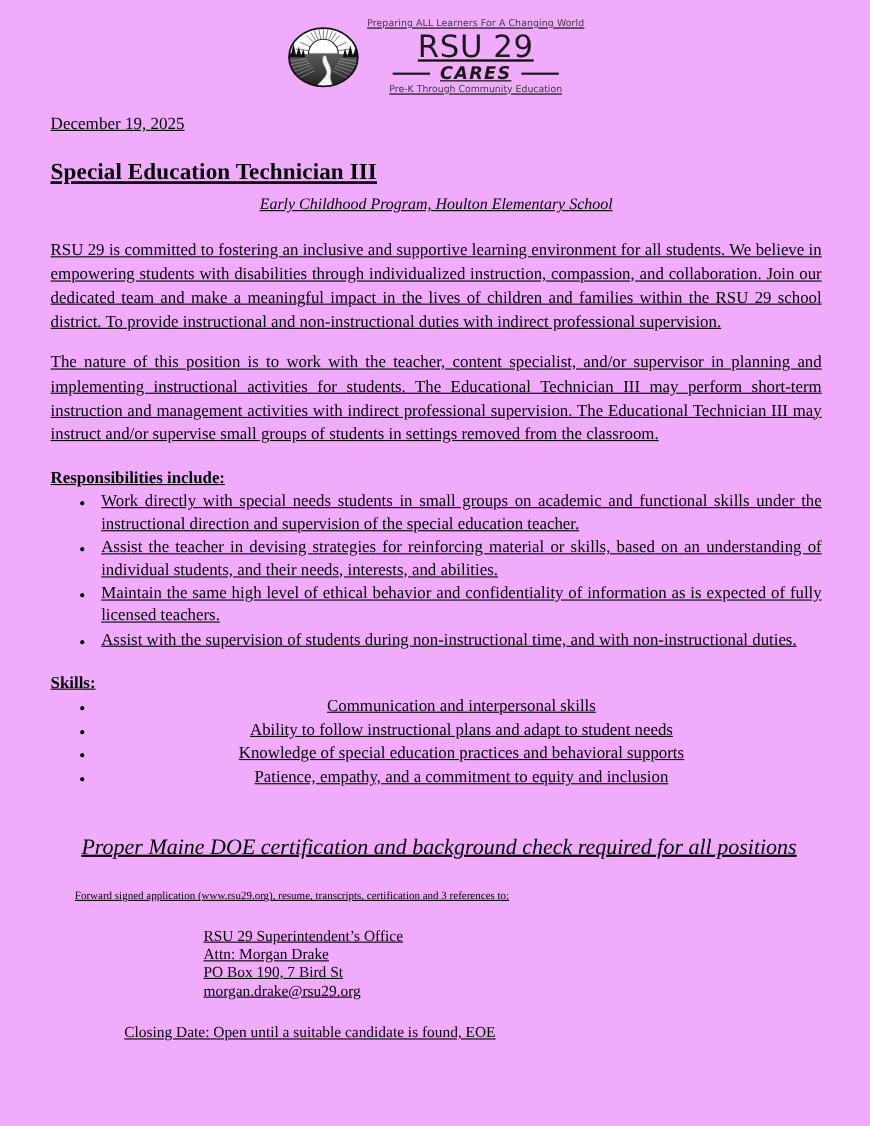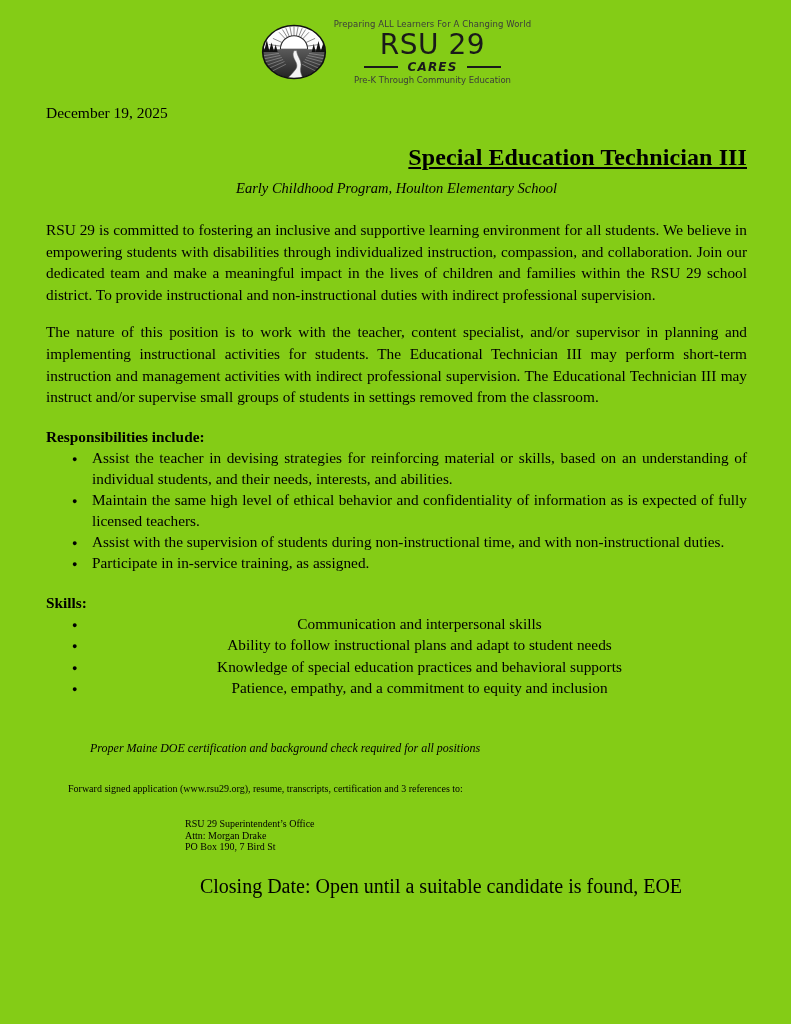--- a/index.html
+++ b/index.html
@@ -12,22 +12,23 @@
     height: 1024px;
     font-family: "Liberation Serif", serif;
     color: #000000;
     position: relative;
     overflow: hidden;
   }
   .page {
     width: 791px;
     height: 1024px;
     position: relative;
-    background: #84cc16;
+    background: #f0abfc;
     box-sizing: border-box;
+    text-decoration: underline;
   }
 
   
   .letterhead {
     display: flex;
     align-items: center;
     justify-content: center;
     gap: 6px;
     padding-top: 18px;
     height: 86px;
@@ -68,43 +69,43 @@
   }
   .brand-rule {
     width: 34px;
     height: 2px;
     background: #1a1a1a;
   }
   .brand-cares {
     font-family: "DejaVu Sans", sans-serif;
     font-style: italic;
     font-weight: 700;
-    font-size: 12px;
+    font-size: 16px;
     letter-spacing: 1.2px;
     color: #1a1a1a;
   }
   .brand-tagline-bottom {
     font-family: "DejaVu Sans", sans-serif;
     font-size: 8.5px;
     color: #3b3b3b;
     margin-top: 3px;
   }
 
   
   .doc-body {
     padding: 0 44px 0 46px;
     box-sizing: border-box;
   }
   .date-line {
     font-size: 15.5px;
     margin-top: 18px;
   }
   .job-title {
-    text-align: right;
-    font-size: 24px;
+    text-align: left;
+    font-size: 21px;
     font-weight: bold;
     text-decoration: underline;
     margin-top: 22px;
     letter-spacing: 0.1px;
   }
   .job-subtitle {
     text-align: center;
     font-size: 14.5px;
     font-style: italic;
     margin-top: 9px;
@@ -143,41 +144,40 @@
     line-height: 22px;
   }
   ul.bullets.justified li {
     text-align: justify;
   }
   ul.bullets.plain li {
     text-align: center;
   }
 
   .cert-note {
-    font-size: 12px;
+    font-size: 20px;
     font-style: italic;
     margin-top: 42px;
-    margin-left: 44px;
+    margin-left: 28px;
   }
   .forward-line {
     font-size: 10px;
     margin-top: 27px;
     margin-left: 22px;
   }
   .address-block {
     margin-top: 24px;
     margin-left: 139px;
-    font-size: 10px;
+    font-size: 14px;
     line-height: 1.18;
   }
   .closing-line {
     margin-top: 22px;
-    margin-left: 89px;
-    font-size: 20px;
-    text-align: center;
+    margin-left: 67px;
+    font-size: 14px;
   }
 </style>
 </head>
 <body>
 
 <div class="page">
 
   <div class="letterhead">
 
     <svg class="logo-mark" viewBox="0 0 100 88">
@@ -268,40 +268,41 @@
     <div class="date-line">December 19, 2025</div>
 
     <div class="job-title">Special Education Technician III</div>
     <div class="job-subtitle">Early Childhood Program, Houlton Elementary School</div>
 
     <p class="para">RSU 29 is committed to fostering an inclusive and supportive learning environment for all students. We believe in empowering students with disabilities through individualized instruction, compassion, and collaboration. Join our dedicated team and make a meaningful impact in the lives of children and families within the RSU 29 school district. To provide instructional and non-instructional duties with indirect professional supervision.</p>
     <p class="para tight">The nature of this position is to work with the teacher, content specialist, and/or supervisor in planning and implementing instructional activities for students. The Educational Technician III may perform short-term instruction and management activities with indirect professional supervision. The Educational Technician III may instruct and/or supervise small groups of students in settings removed from the classroom.</p>
 
     <div class="section-head">Responsibilities include:</div>
     <ul class="bullets justified">
+      <li>Work directly with special needs students in small groups on academic and functional skills under the instructional direction and supervision of the special education teacher.</li>
       <li>Assist the teacher in devising strategies for reinforcing material or skills, based on  an understanding of individual students, and their needs, interests, and abilities.</li>
       <li>Maintain the same high level of ethical behavior and confidentiality of information as is expected of fully licensed teachers.</li>
       <li>Assist with the supervision of students during non-instructional time, and with non-instructional duties.</li>
-      <li>Participate in in-service training, as assigned.</li>
     </ul>
 
     <div class="section-head">Skills:</div>
     <ul class="bullets plain">
       <li>Communication and interpersonal skills</li>
       <li>Ability to follow instructional plans and adapt to student needs</li>
       <li>Knowledge of special education practices and behavioral supports</li>
       <li>Patience, empathy, and a commitment to equity and inclusion</li>
     </ul>
 
     <div class="cert-note">Proper Maine DOE certification and background check required for all positions</div>
 
     <div class="forward-line">Forward signed application (www.rsu29.org), resume, transcripts, certification and 3 references to:</div>
 
     <div class="address-block">
       <div>RSU 29 Superintendent’s Office</div>
       <div>Attn: Morgan Drake</div>
       <div>PO Box 190, 7 Bird St</div>
+      <div>morgan.drake@rsu29.org</div>
     </div>
 
     <div class="closing-line">Closing Date:  Open until a suitable candidate is found, EOE</div>
 
   </div>
 </div>
 
 </body></html>

